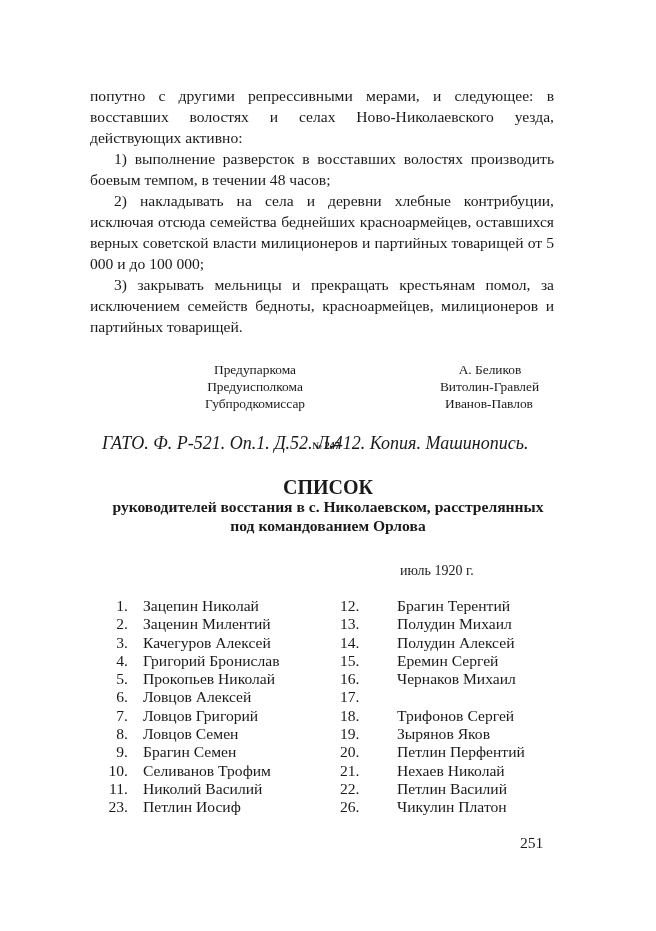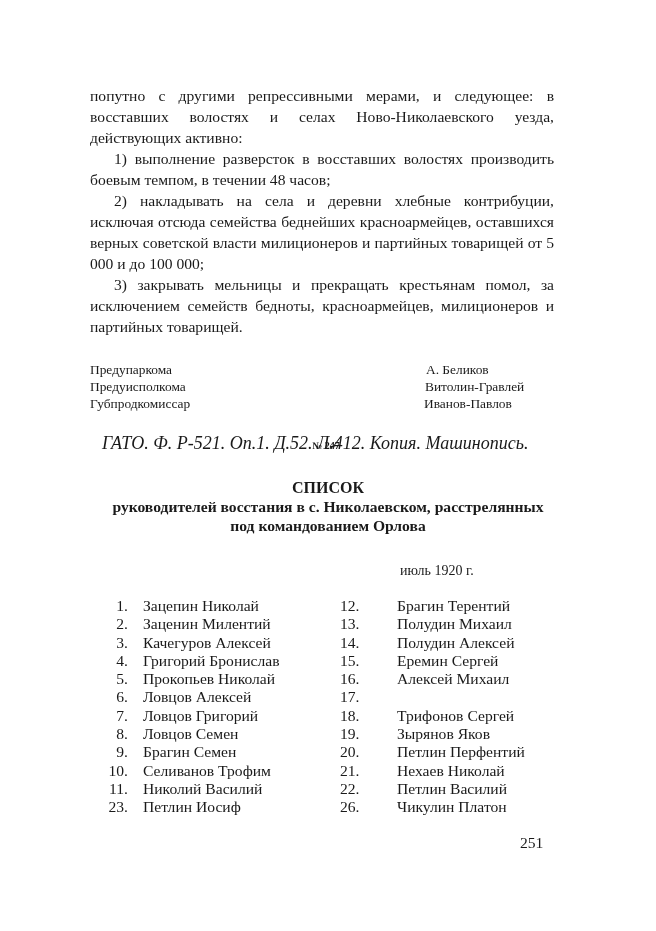--- a/index.html
+++ b/index.html
@@ -28,20 +28,21 @@
       text-align: justify;
       text-align-last: left;
     }
     .para.indent {
       text-indent: 24px;
     }
     .signatures {
       margin-top: 24px;
       font-size: 13.4px;
       line-height: 17px;
+      text-align: center;
     }
     .sig-row {
       display: flex;
       justify-content: space-between;
     }
     .sig-row .title { width: 330px; }
     .sig-row .name { flex: 1; }
     .sig-row.r0 .name { padding-left: 6px; }
     .sig-row.r1 .name { padding-left: 5px; }
     .sig-row.r2 .name { padding-left: 4px; }
@@ -64,21 +65,21 @@
       position: absolute;
       left: 0;
       top: 478px;
       width: 656px;
       text-align: center;
       font-weight: bold;
       font-size: 15.6px;
       line-height: 19px;
     }
     .heading .big {
-      font-size: 16px;
+      font-size: 20px;
     }
     .date {
       position: absolute;
       left: 400px;
       top: 563px;
       font-size: 14px;
     }
     .list {
       position: absolute;
       top: 597px;
@@ -202,21 +203,21 @@
   <div class="list-item">
       <span class="num">14.</span>
       <span class="nm">Полудин Алексей</span>
     </div>
   <div class="list-item">
       <span class="num">15.</span>
       <span class="nm">Еремин Сергей</span>
     </div>
   <div class="list-item">
       <span class="num">16.</span>
-      <span class="nm">Алексей Михаил</span>
+      <span class="nm">Чернаков Михаил</span>
     </div>
   <div class="list-item">
       <span class="num">17.</span>
     </div>
   <div class="list-item">
       <span class="num">18.</span>
       <span class="nm">Трифонов Сергей</span>
     </div>
   <div class="list-item">
       <span class="num">19.</span>

